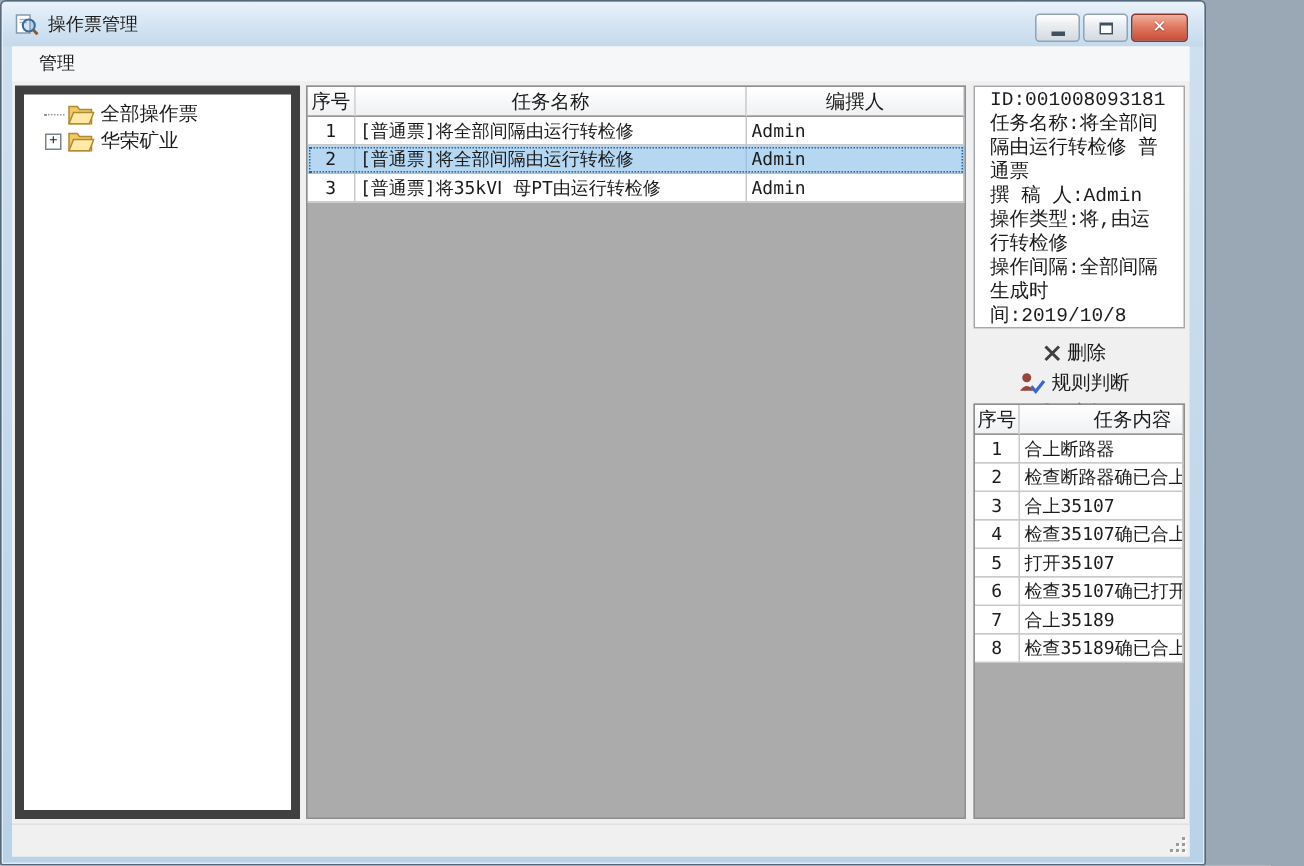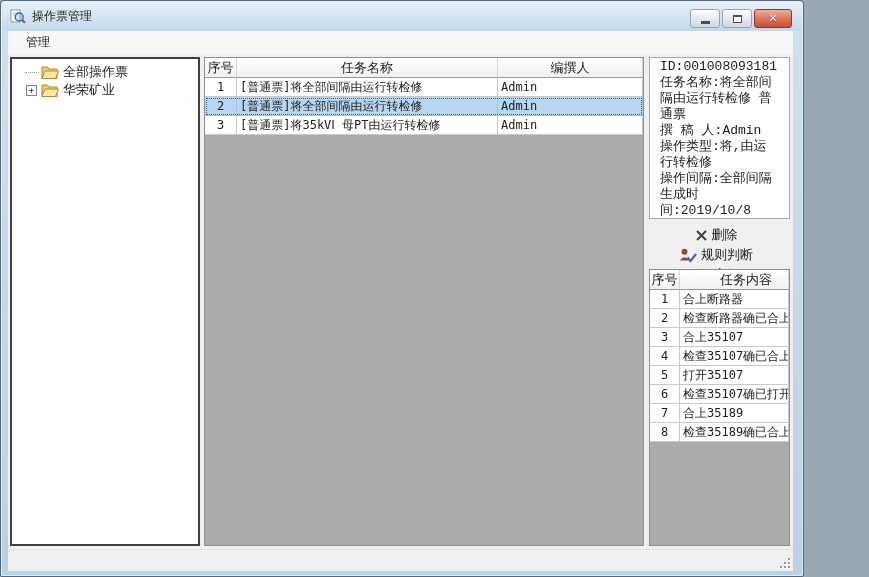--- a/index.html
+++ b/index.html
@@ -31,21 +31,21 @@
   .main{position:absolute;top:23px;left:0;right:0;bottom:22px;}
 
   
   .statusbar{position:absolute;left:0;right:0;bottom:0;height:22px;background:#f0f0f0;border-top:1px solid #e0e0e0;}
   .grip{position:absolute;right:2px;bottom:2px;width:13px;height:13px;}
   .grip i{position:absolute;width:2px;height:2px;background:#9b9b9b;box-shadow:1px 1px 0 #fdfdfd;}
   .grip i:nth-child(1){right:1px;bottom:1px}.grip i:nth-child(2){right:5px;bottom:1px}.grip i:nth-child(3){right:9px;bottom:1px}
   .grip i:nth-child(4){right:1px;bottom:5px}.grip i:nth-child(5){right:5px;bottom:5px}.grip i:nth-child(6){right:1px;bottom:9px}
 
   
-  .tree{position:absolute;left:2px;top:3px;bottom:3px;width:190px;background:#fff;border:2px solid #404040;padding-top:4px;overflow:hidden;}
+  .tree{position:absolute;left:2px;top:3px;bottom:3px;width:190px;background:#fff;border:6px solid #404040;padding-top:4px;overflow:hidden;}
   .tree-item{display:flex;align-items:center;height:18px;padding-left:10px;cursor:default;white-space:nowrap;}
   .tree-slot{width:19px;display:flex;align-items:center;justify-content:center;flex:none;}
   .tree-conn{width:14px;border-top:1px dotted #9a9a9a;}
   .tree-expander{width:11px;height:11px;border:1px solid #798490;background:#fff;display:flex;align-items:center;justify-content:center;
     font-size:9px;line-height:9px;color:#222;font-family:"DejaVu Sans Mono",monospace;}
   .tree-folder{width:18px;height:14px;flex:none;margin-right:4px;}
   .tree-label{font-family:"DejaVu Sans Mono","DejaVu Sans",sans-serif;font-size:13px;}
 
   
   .grid{position:absolute;background:#ababab;border:1px solid #8e8e8e;overflow:hidden;
@@ -69,21 +69,21 @@
     padding:1px 10px;font-family:Liberation Mono, monospace;font-size:13px;line-height:16px;overflow:hidden;}
   .toolbar{position:absolute;left:0;right:0;display:flex;align-items:center;}
   .tb1{top:168px;height:20px;flex-direction:column;}
   .tb2{top:190px;height:20px;}
   .tool-btn{display:inline-flex;align-items:center;gap:4px;padding:1px 3px;margin-right:7px;cursor:default;font-size:13px;}
   .tool-btn svg{flex:none;}
 
   .grid2{left:0;right:0;top:212px;bottom:0;}
   .c2-no{width:30px;justify-content:center;flex:none;}
   .c2-content{flex:1;}
-  .h-right{justify-content:flex-end;padding-right:16px;}
+  .h-right{justify-content:flex-end;padding-right:7px;}
 </style>
 </head>
 <body>
 
 <div class="window">
 
   <div class="titlebar">
     <span class="title-icon">
       <svg width="16" height="16" viewBox="0 0 16 16">
         <rect x="1" y="1" width="9" height="12" fill="#ffffff" stroke="#8899aa"></rect>

